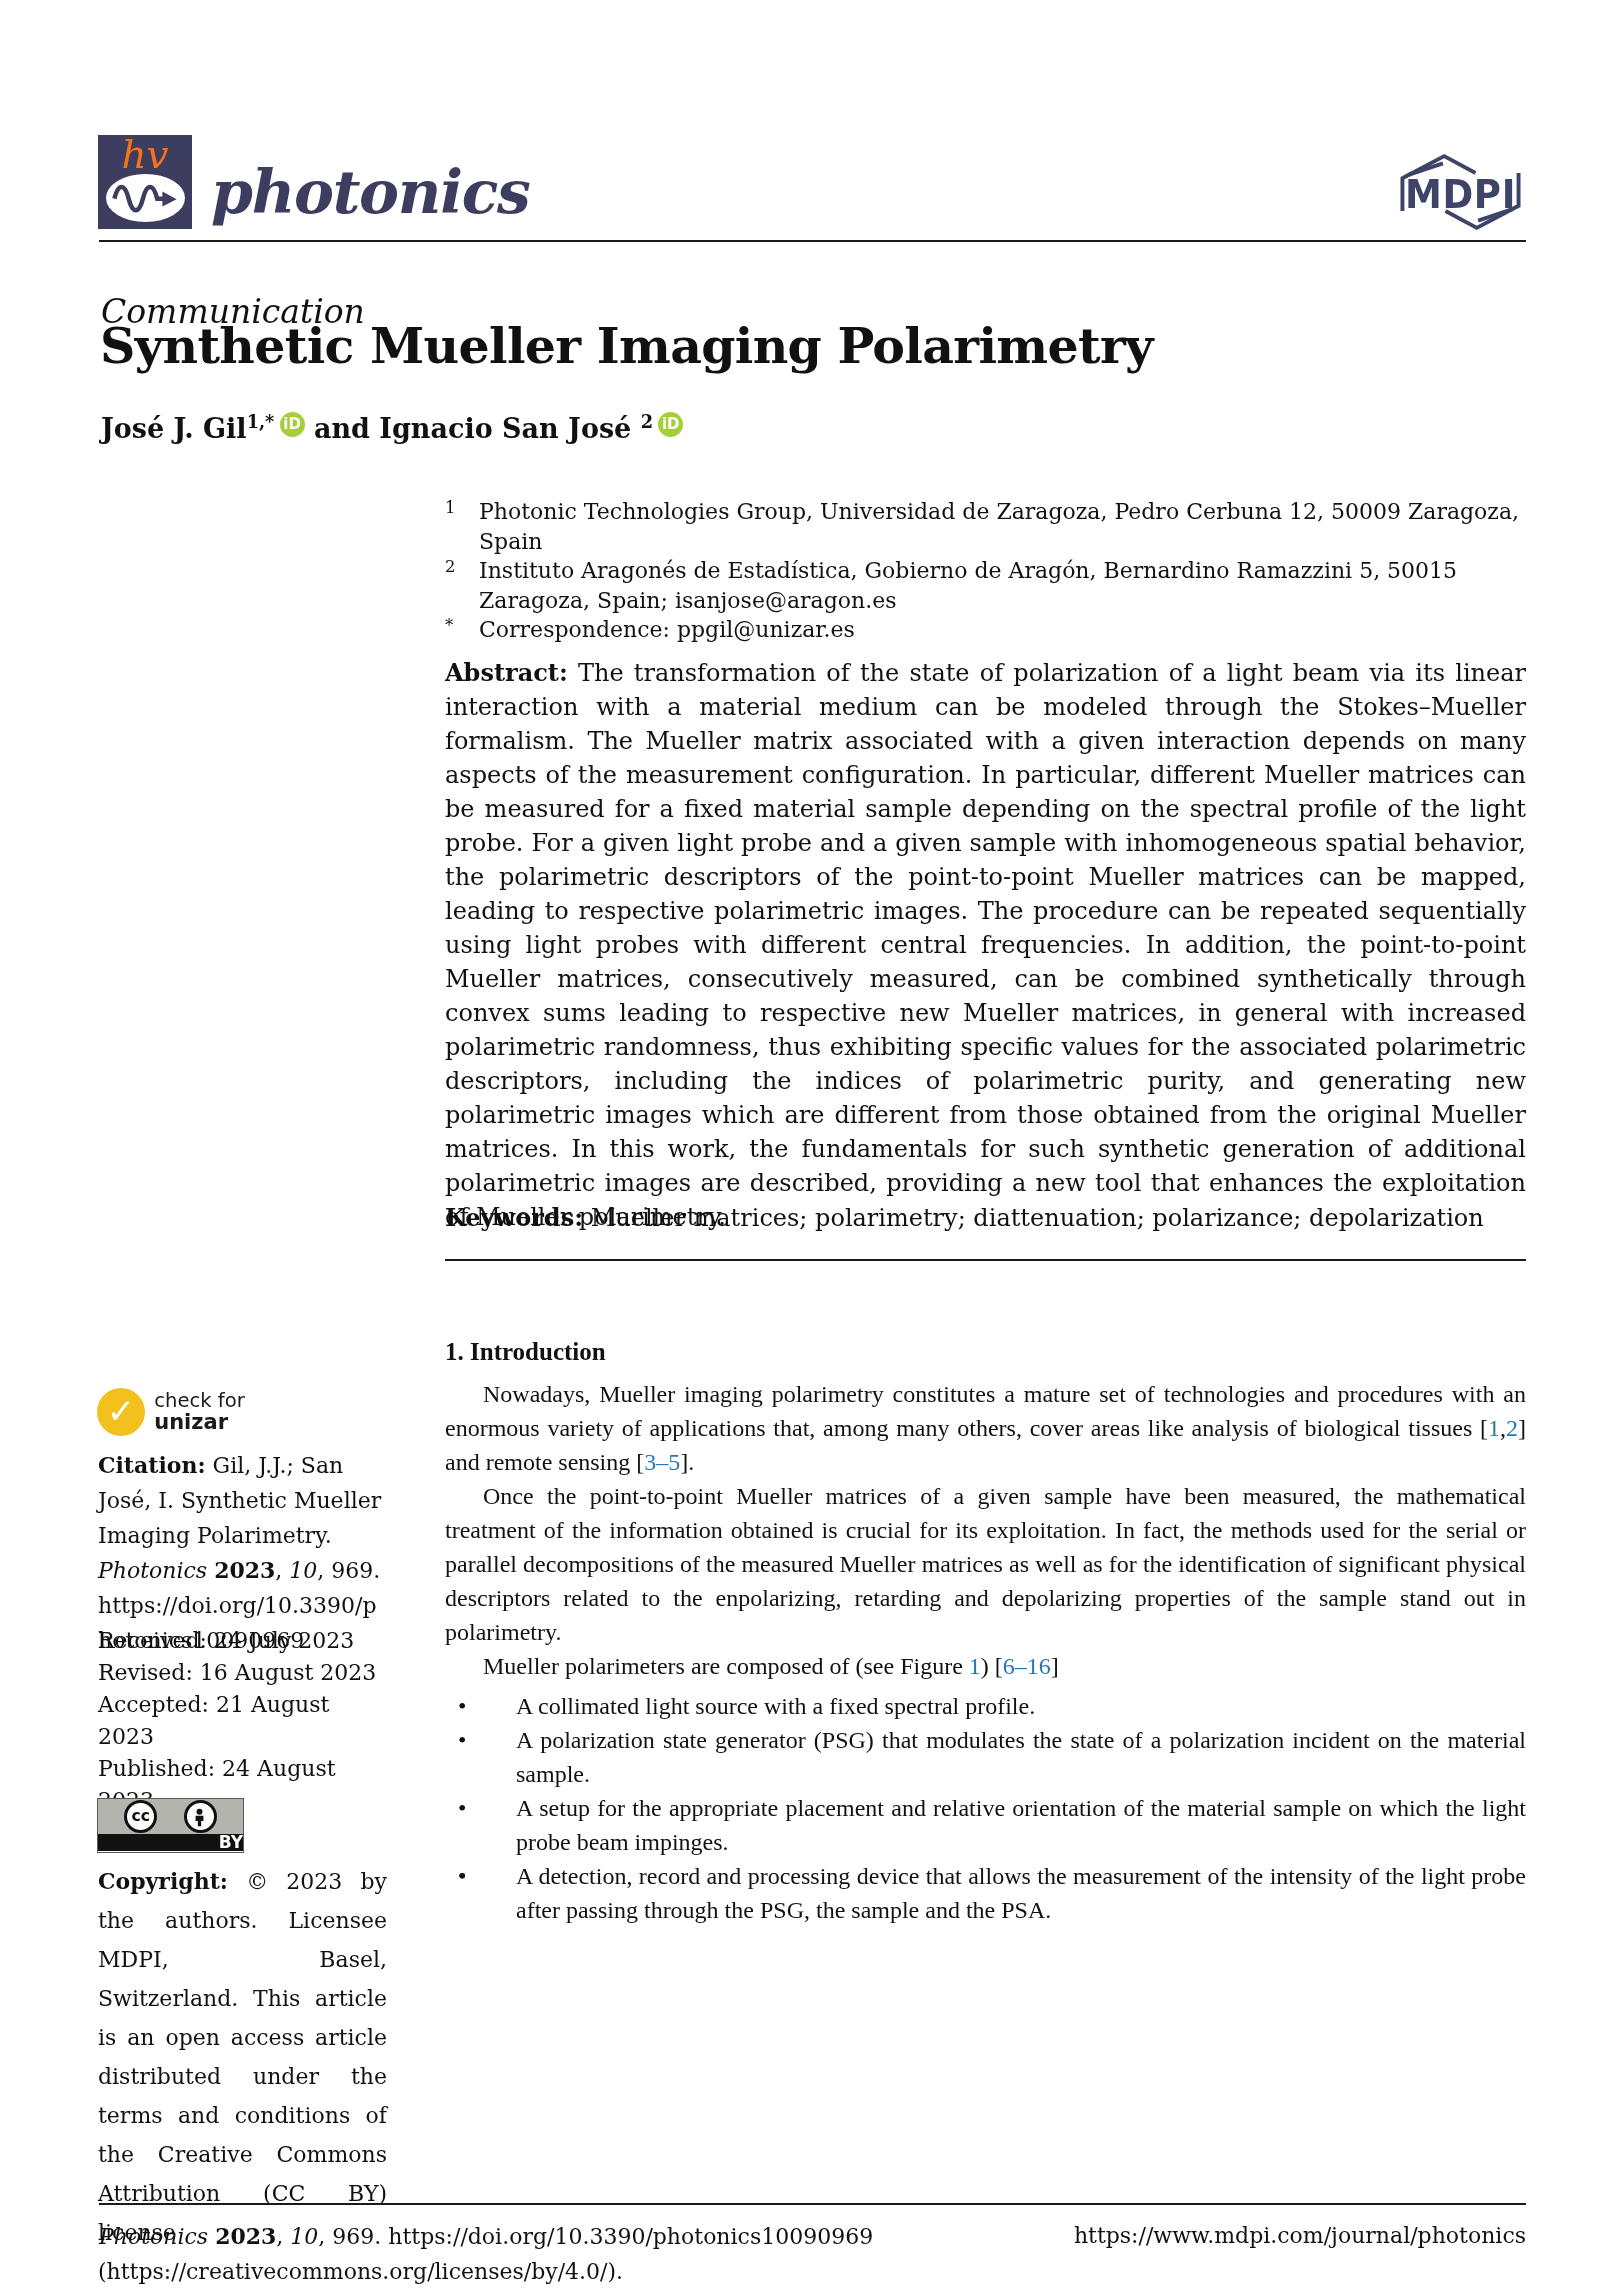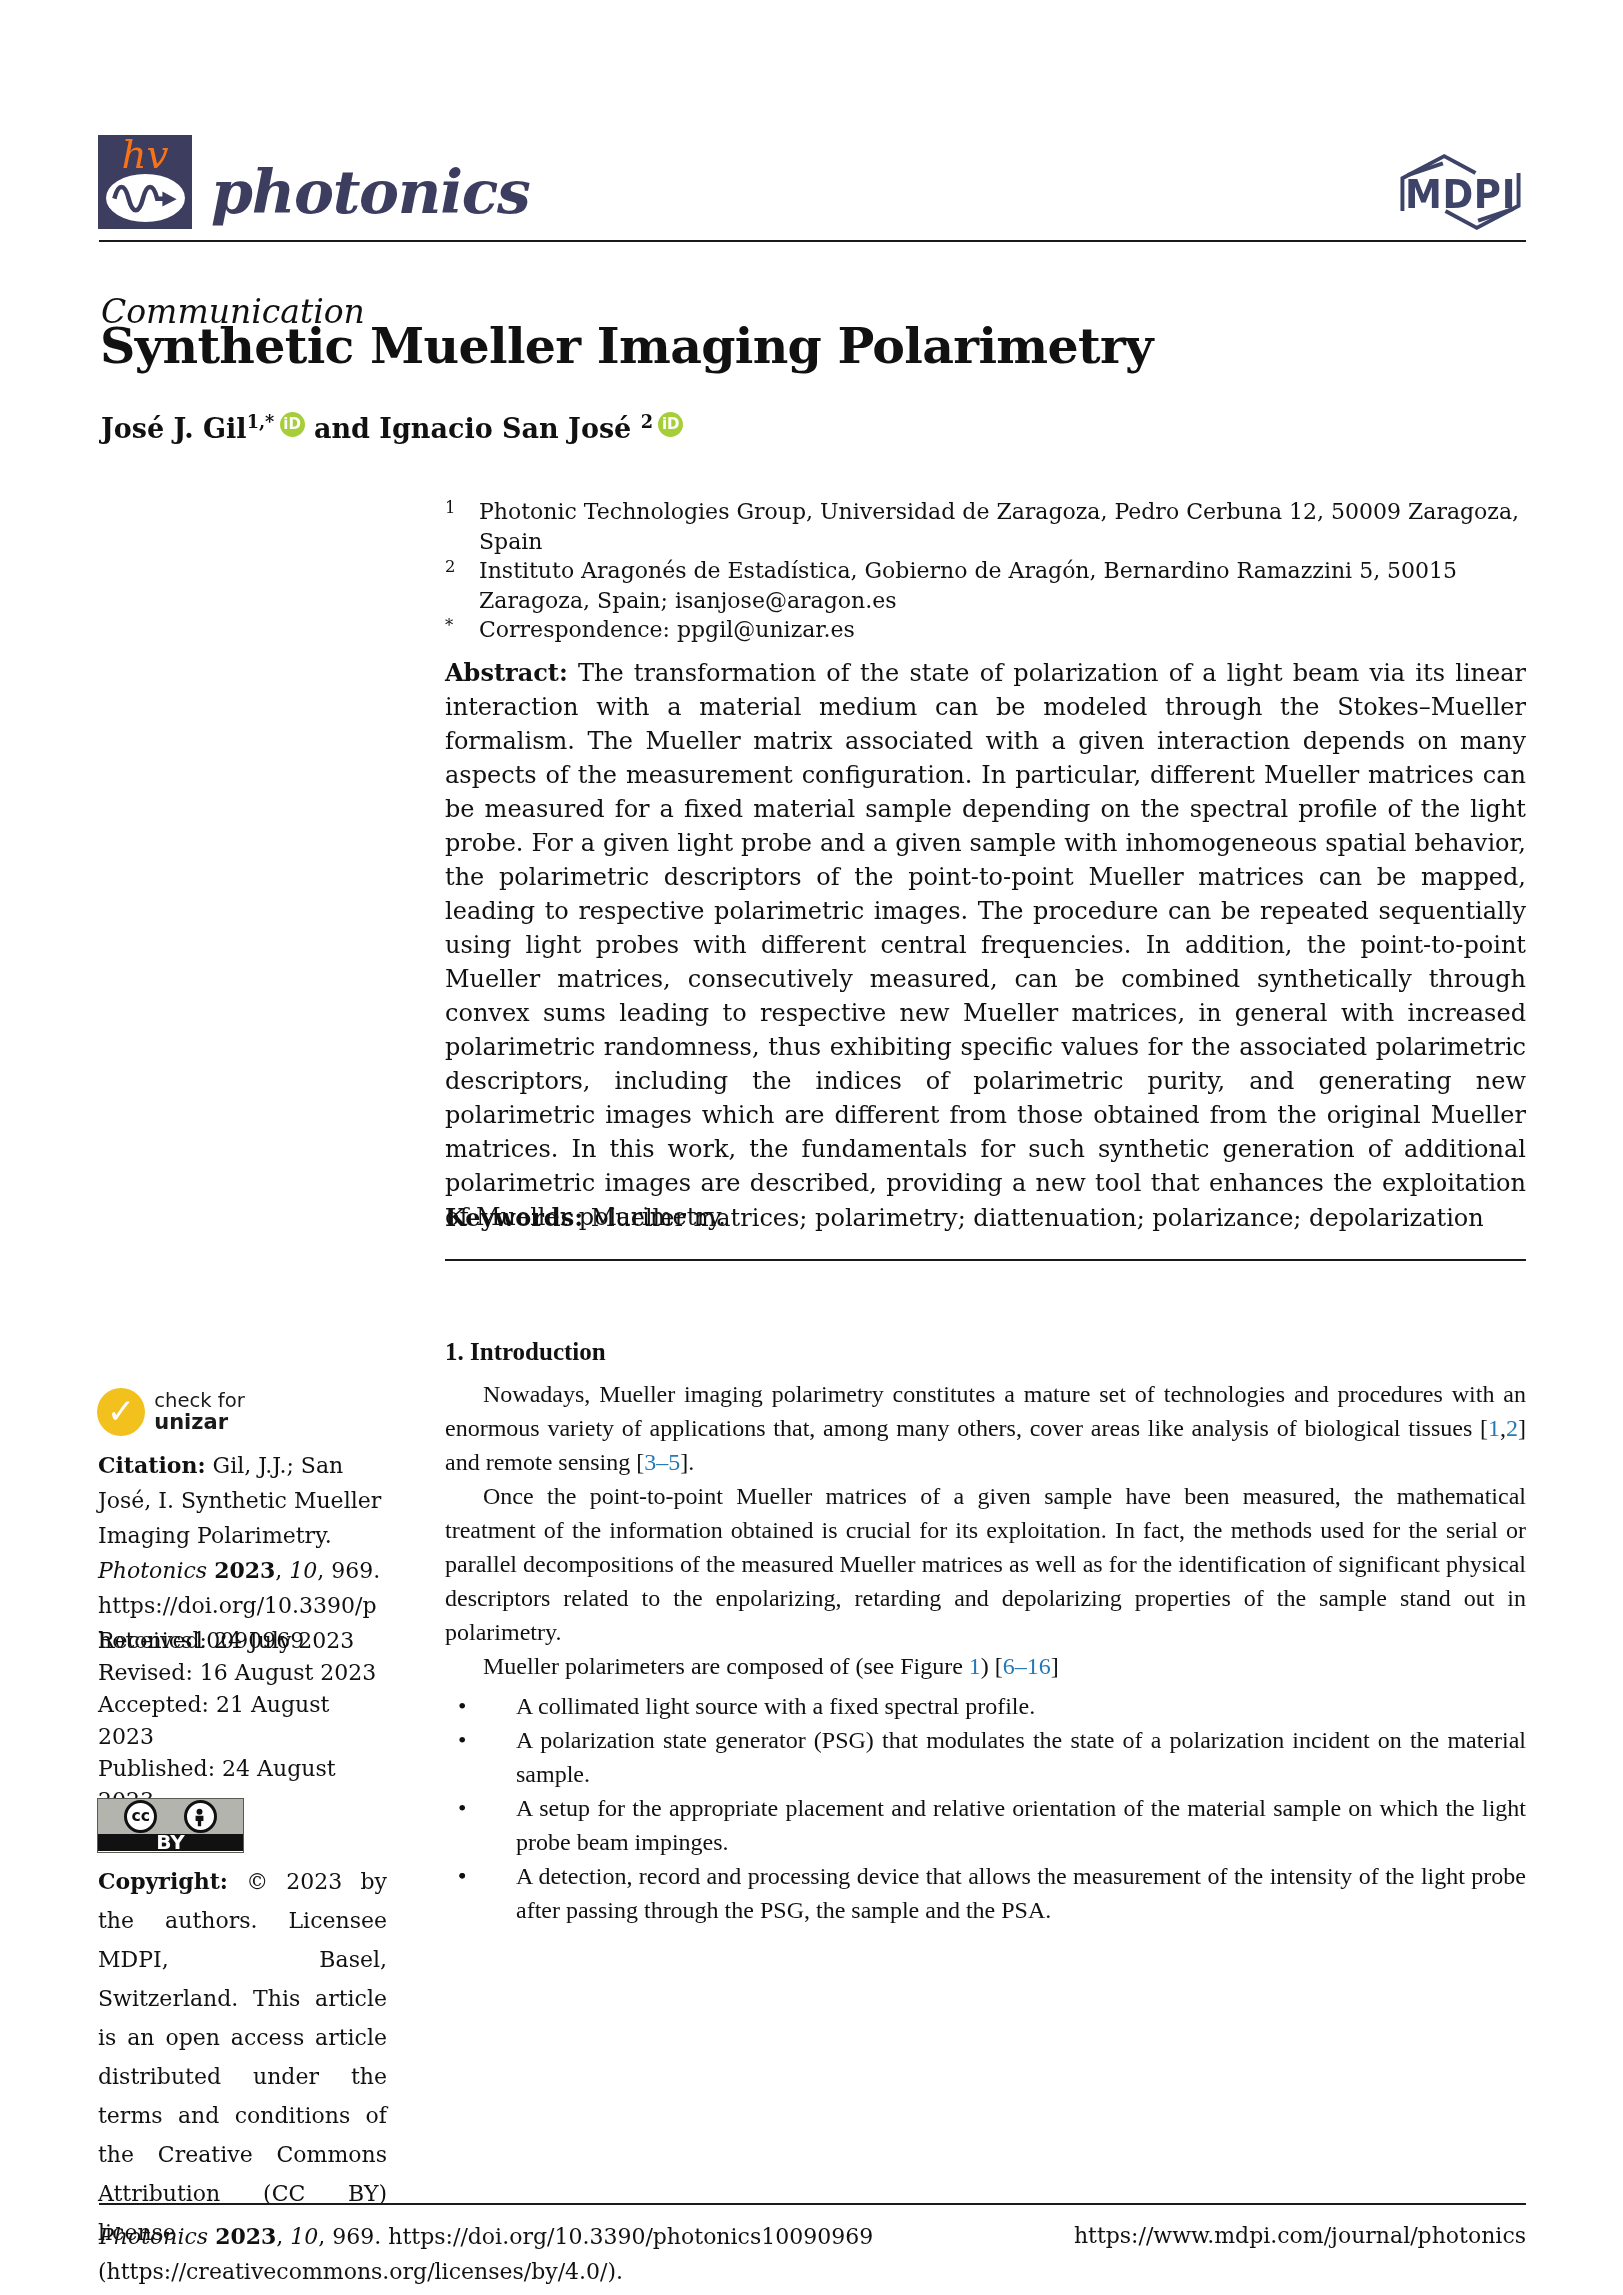--- a/index.html
+++ b/index.html
@@ -64,22 +64,22 @@
   .citation { left:98px; top:1448px; width:288px; font-size:22px; line-height:35px; }
   .citation .doi { word-break:break-all; }
   .dates { left:98px; top:1625px; width:288px; font-size:22px; line-height:32px; }
 
   .cc-badge { left:97px; top:1790px; width:147px; height:55px; border:1.3px solid #5a5a55;margin-top:8px; }
   .cc-top { height:35px; background:#b4b4af; display:flex; align-items:center; justify-content:space-evenly; }
   .cc-circle { width:33px; height:33px; border-radius:50%; background:#ffffff; border:3.3px solid #111;
     color:#111; font-family:"DejaVu Sans","Liberation Sans",sans-serif; font-weight:bold;
     font-size:15.7px; text-align:center; line-height:26px; position:relative; }
   .cc-circle svg { position:absolute; left:2.6px; top:2.6px; }
-  .cc-bottom { height:17px; background:#111; color:#fff; text-align:center;
-    font-family:"DejaVu Sans","Liberation Sans",sans-serif; font-weight:bold; font-size:20px; line-height:17px; }
+  .cc-bottom { height:17px; background:#111; color:#fff; text-align:right;
+    font-family:"DejaVu Sans","Liberation Sans",sans-serif; font-weight:bold; font-size:17px; line-height:17px; }
 
   .copyright { left:98px; top:1862px; width:289px; font-size:22px; line-height:39px; text-align:justify; }
 
   
   .footer-rule { left:99px; top:2203px; width:1427px; height:2px; background:#1a1a1a; }
   .footer { left:99px; top:2223px; width:1427px; font-size:22px; display:flex; justify-content:space-between; }
   .it { font-style:italic; }
   .bf { font-weight:bold; }
 </style>
 </head>

